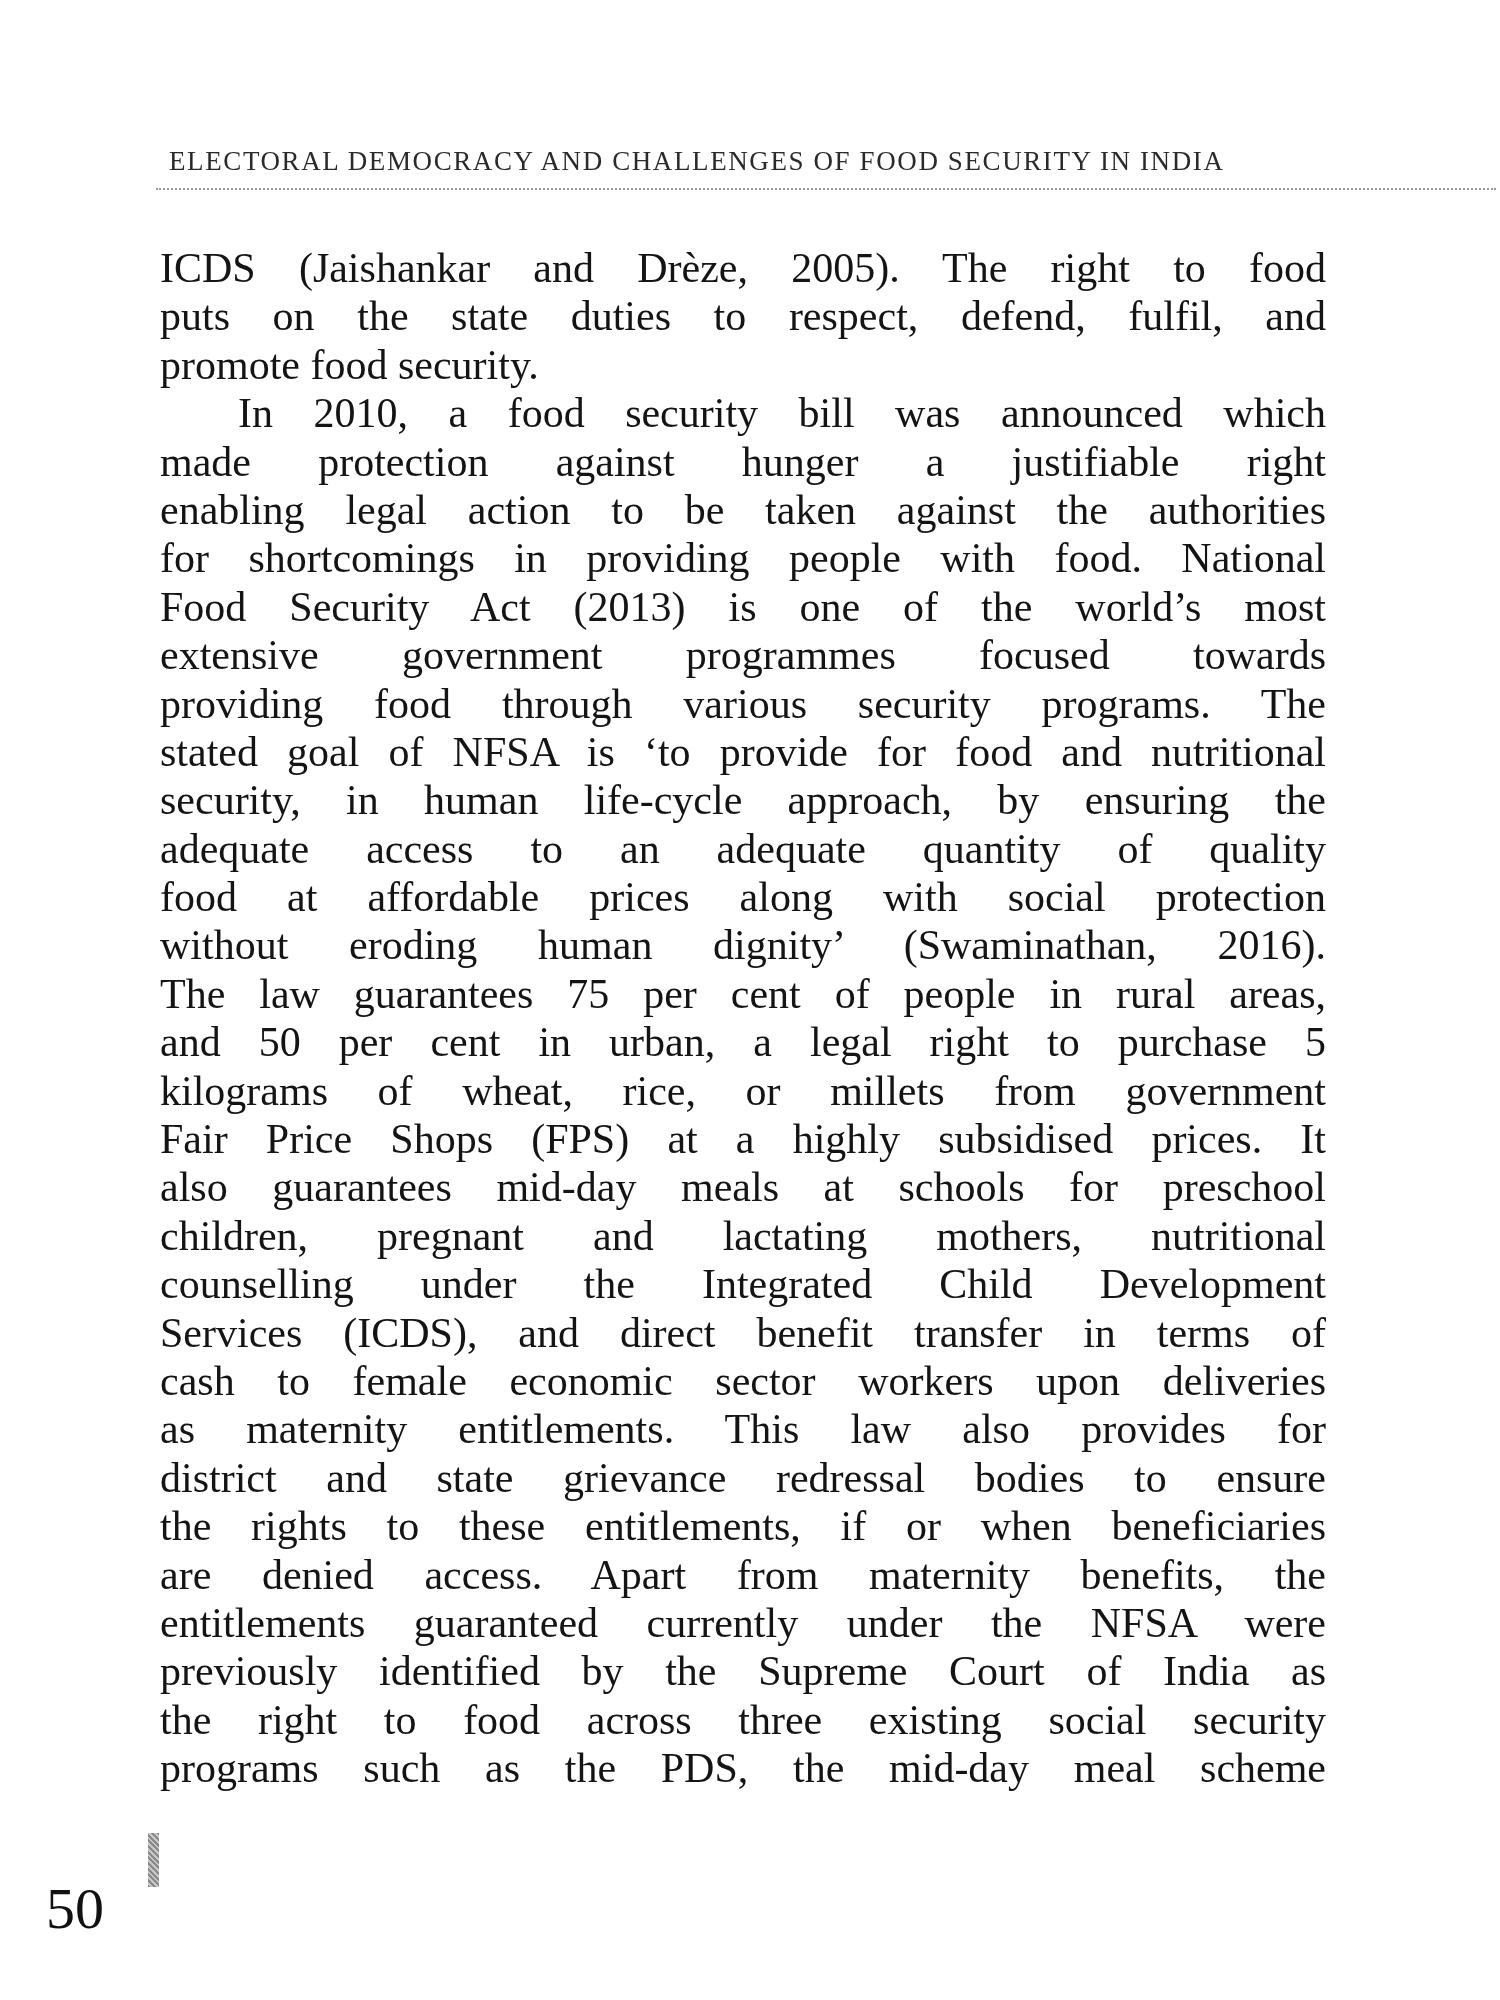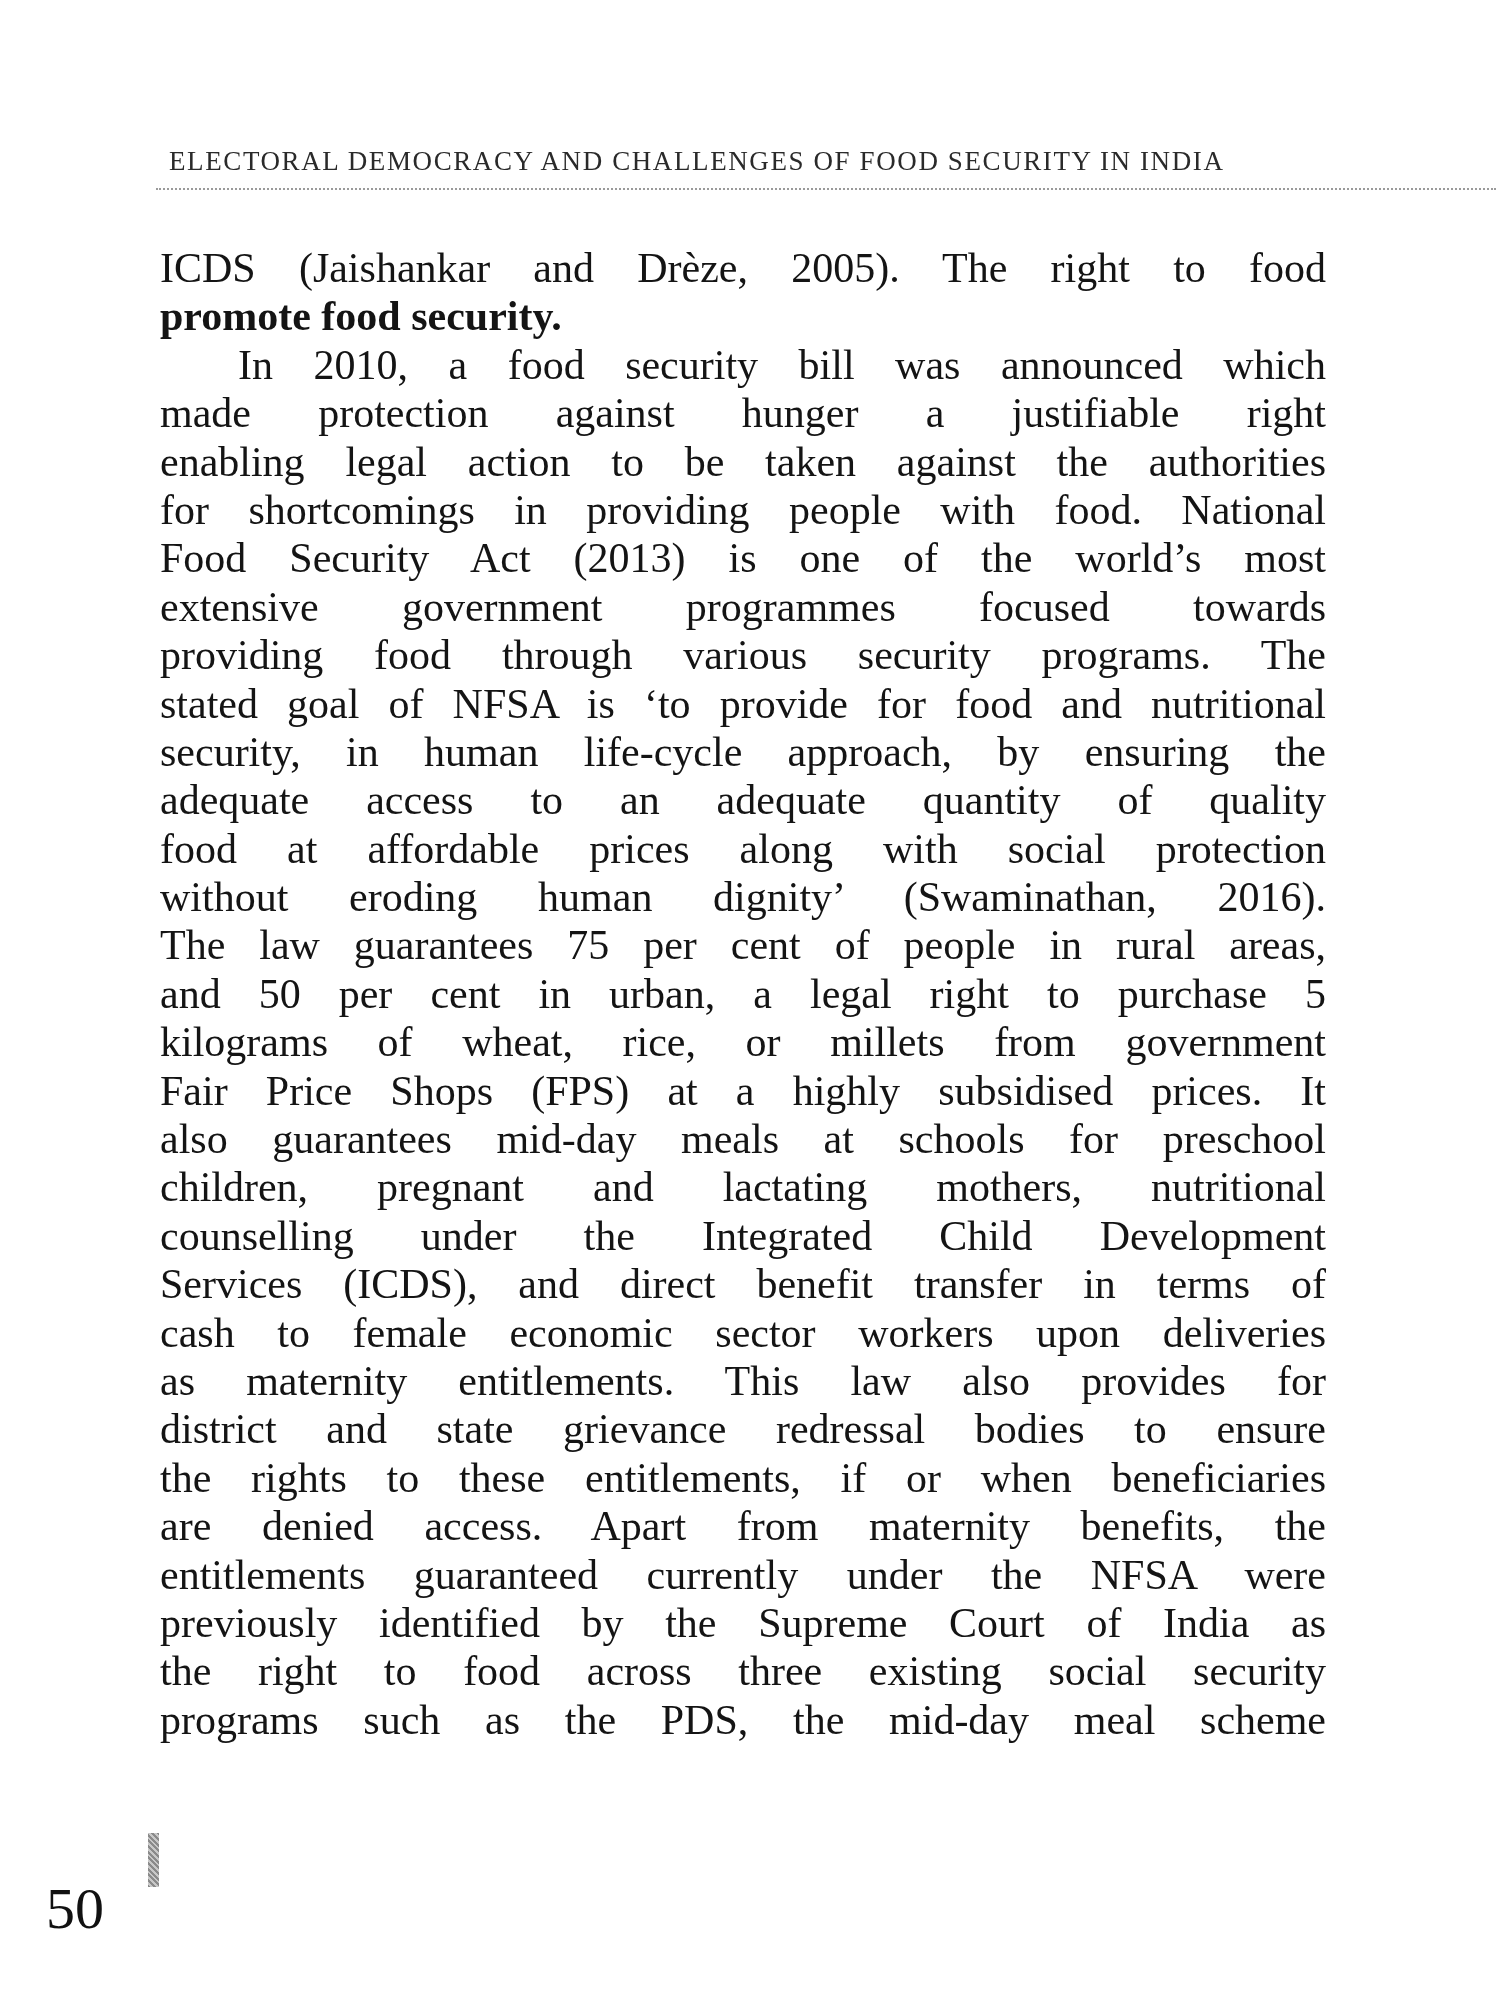--- a/index.html
+++ b/index.html
@@ -46,21 +46,20 @@
   .line {
     display: block;
     text-align: justify;
     text-align-last: justify;
     white-space: nowrap;
     height: 48.4px;
     overflow: visible;
   }
   .line.last {
     text-align-last: left;
-    font-weight: bold;
   }
   .line.indent {
     padding-left: 78px;
   }
   .folio {
     position: absolute;
     left: 46px;
     top: 1832px;
     font-size: 58px;
     color: #111;
@@ -78,20 +77,21 @@
 </style>
 </head>
 <body>
 
 <div class="running-head">ELECTORAL DEMOCRACY AND CHALLENGES OF FOOD SECURITY IN INDIA</div>
 <div class="head-rule"></div>
 
 <div class="body-text">
 
   <span class="line">ICDS (Jaishankar and Drèze, 2005). The right to food</span>
+  <span class="line">puts on the state duties to respect, defend, fulfil, and</span>
   <span class="line last">promote food security.</span>
 
   <span class="line indent">In 2010, a food security bill was announced which</span>
   <span class="line">made protection against hunger a justifiable right</span>
   <span class="line">enabling legal action to be taken against the authorities</span>
   <span class="line">for shortcomings in providing people with food. National</span>
   <span class="line">Food Security Act (2013) is one of the world’s most</span>
   <span class="line">extensive government programmes focused towards</span>
   <span class="line">providing food through various security programs. The</span>
   <span class="line">stated goal of NFSA is ‘to provide for food and nutritional</span>

